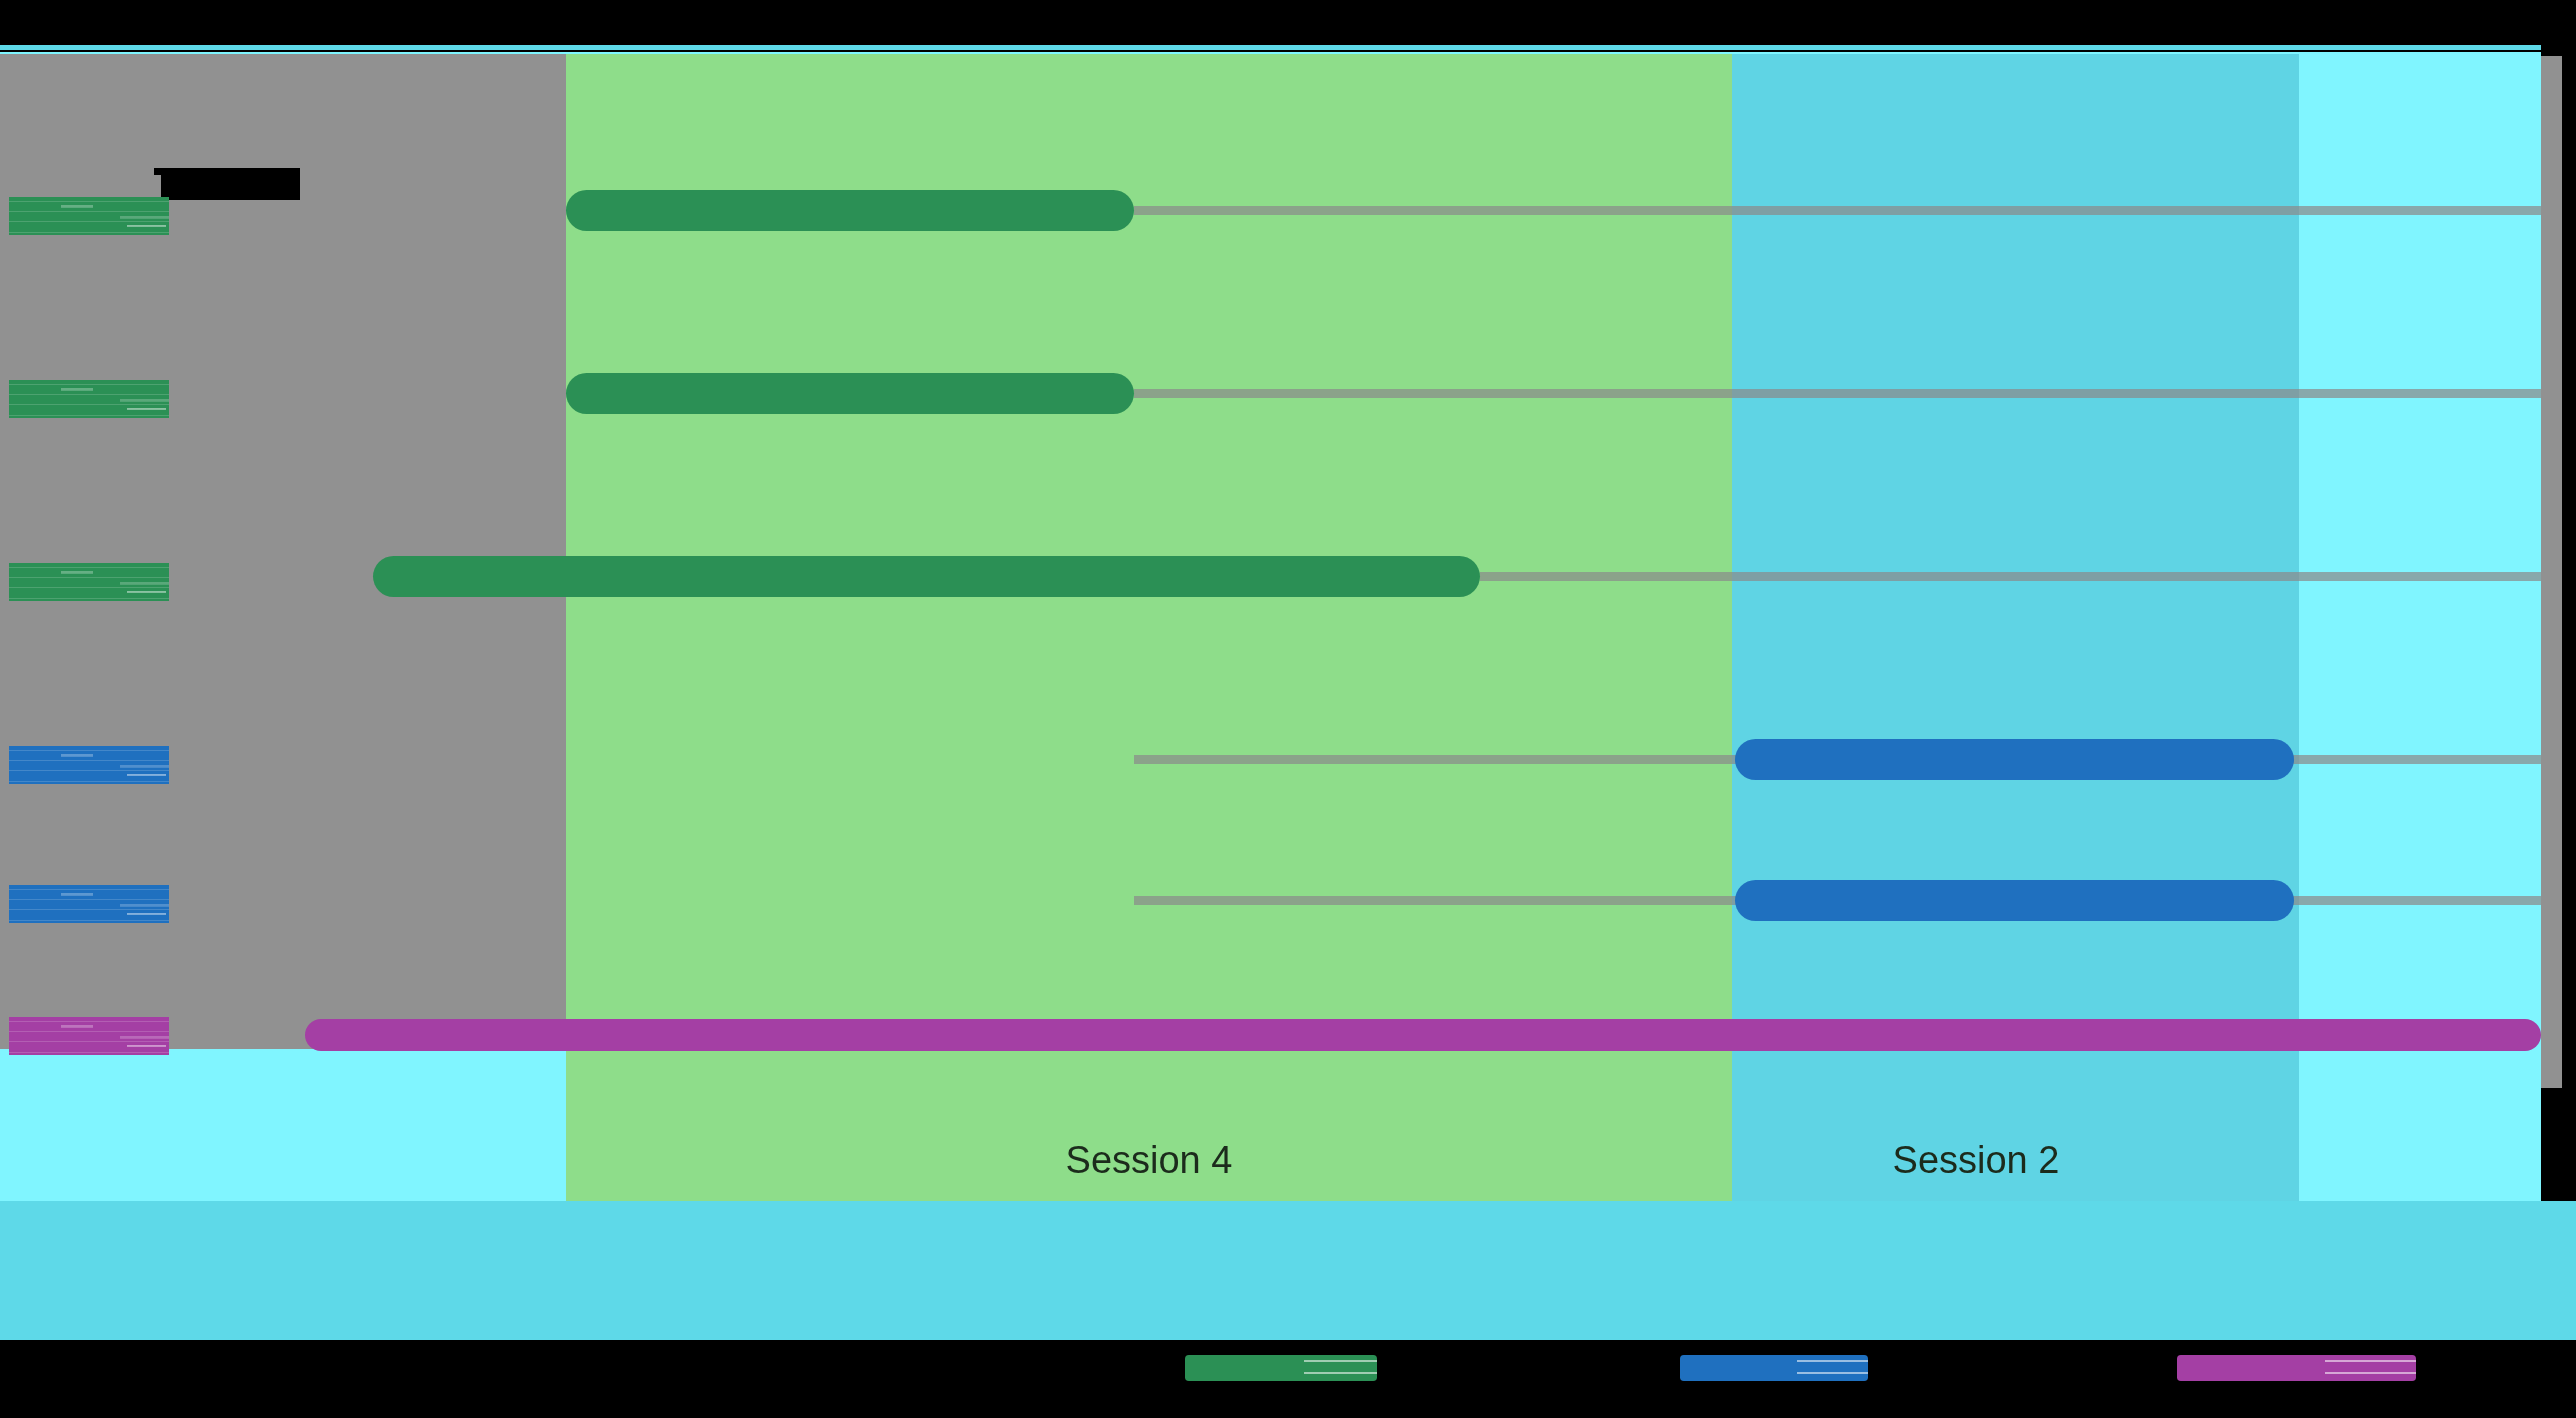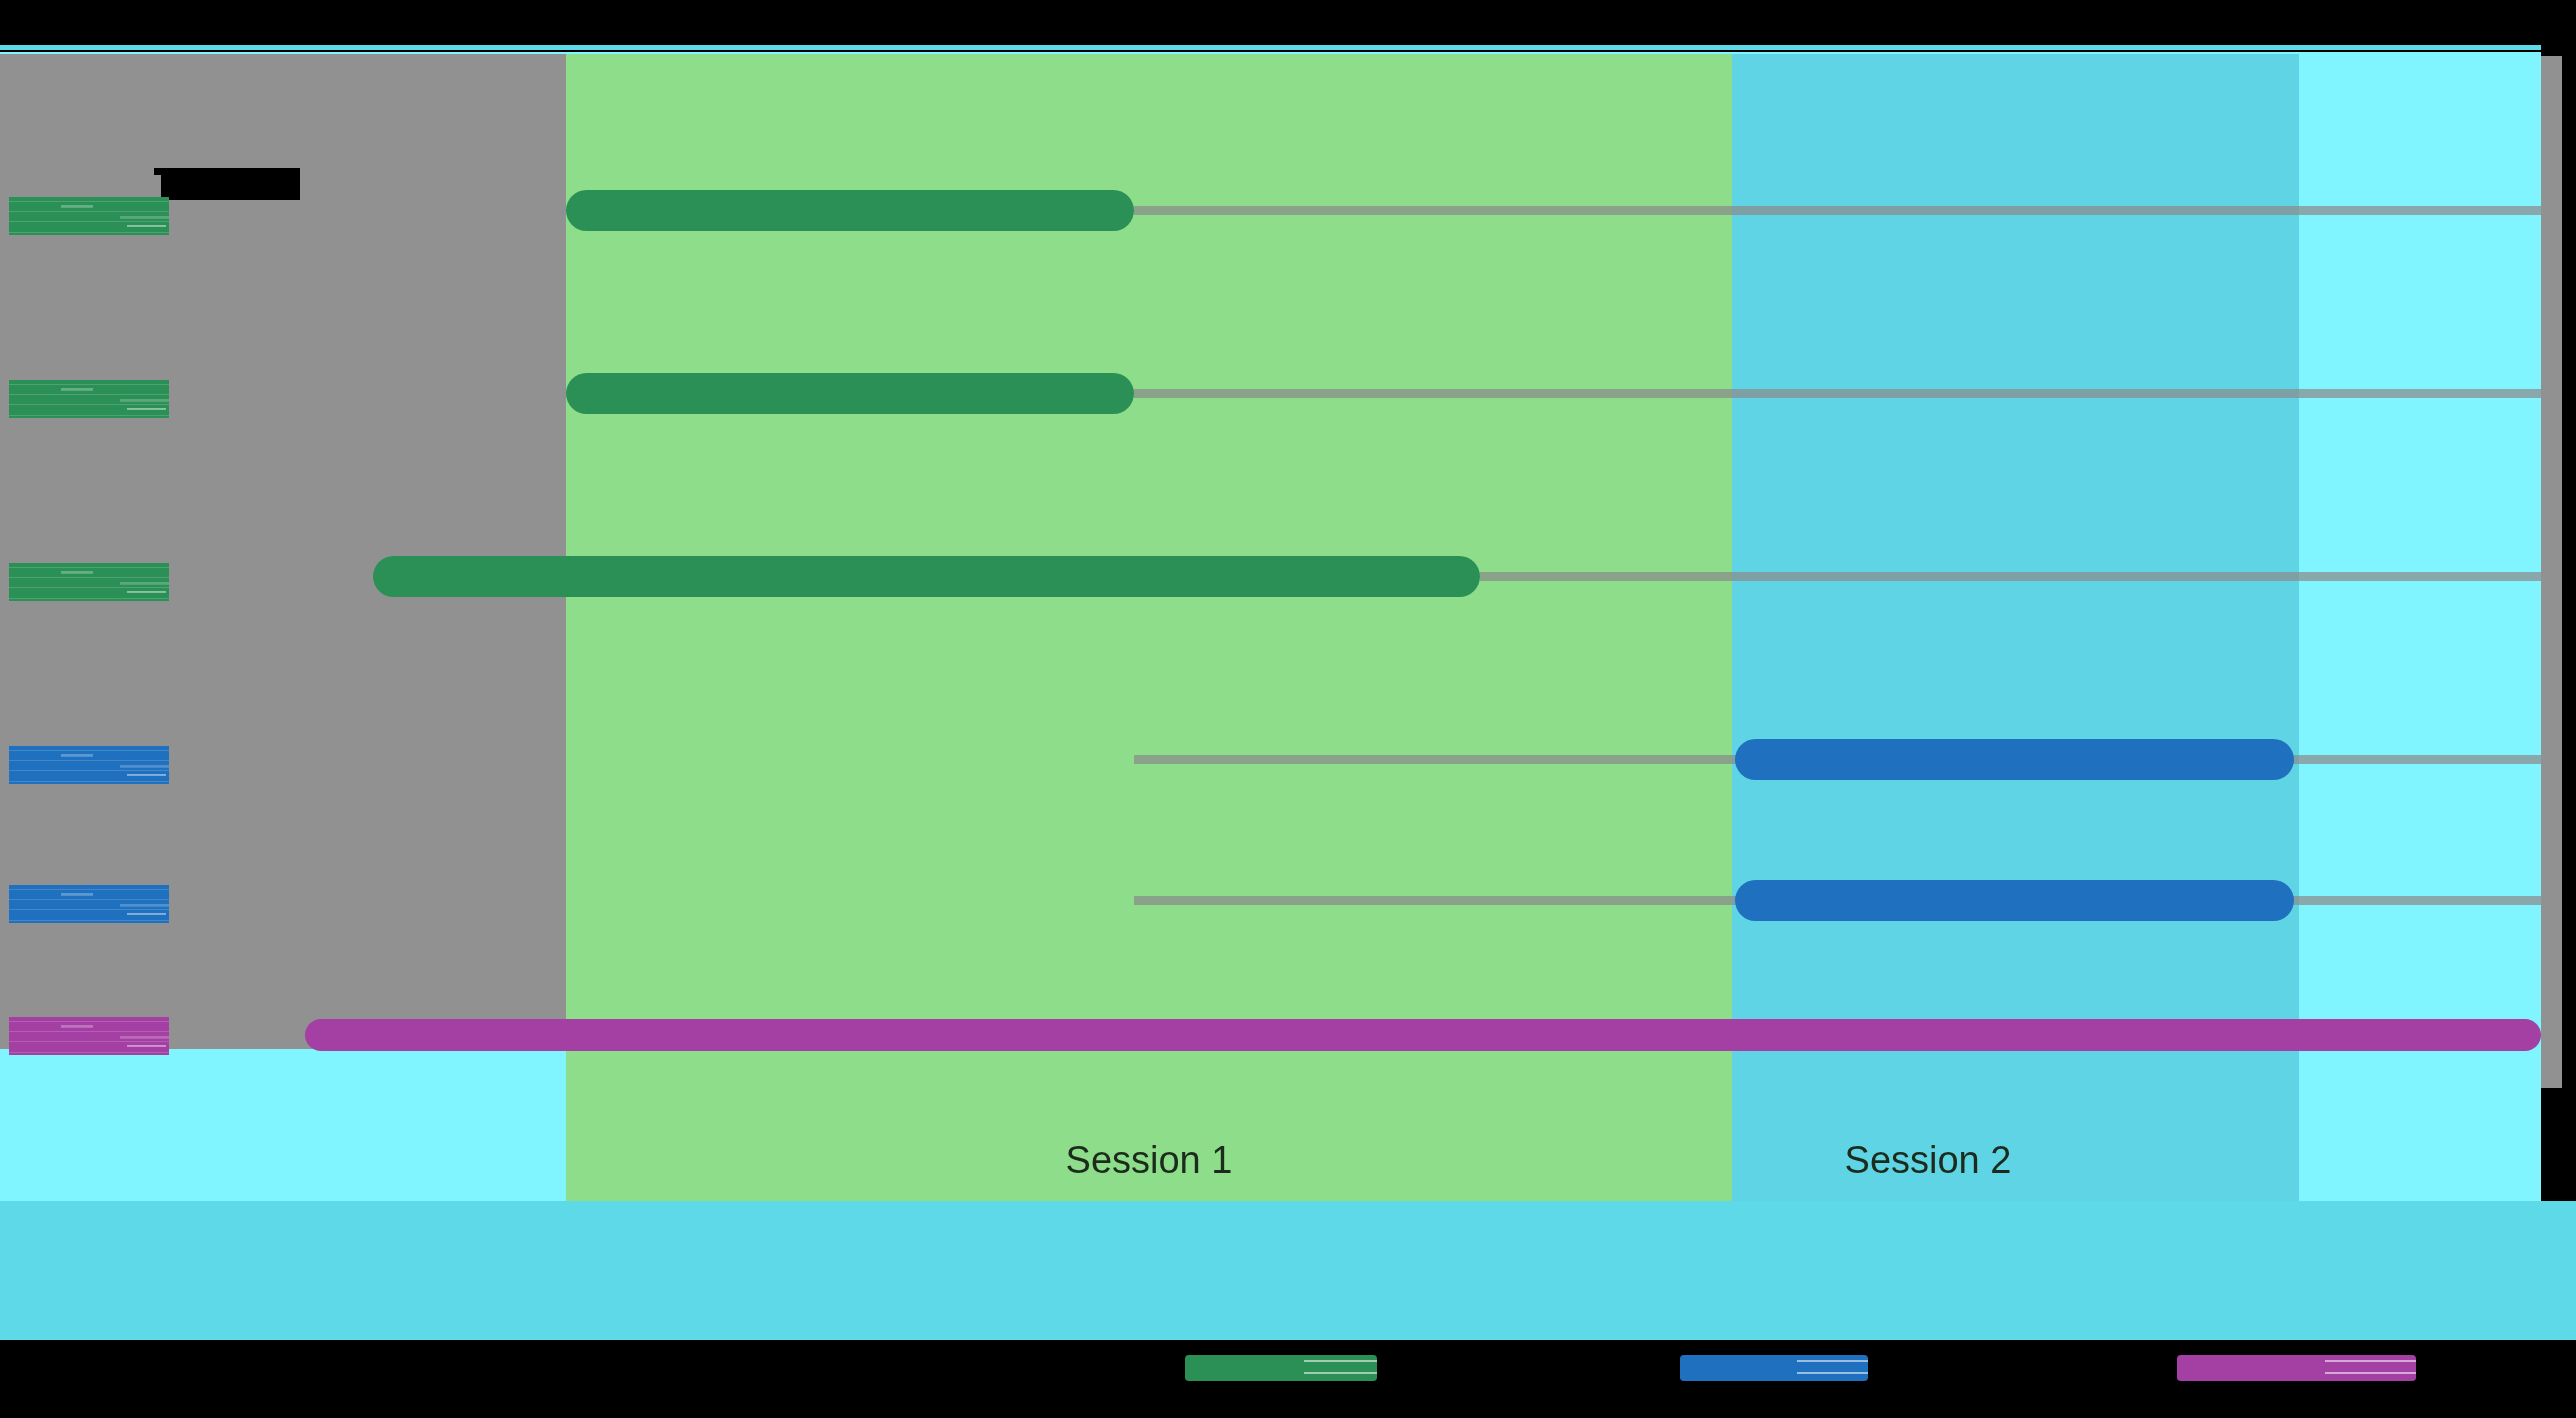--- a/index.html
+++ b/index.html
@@ -29,21 +29,21 @@
   #label-foot{position:absolute;left:0;top:995px;width:566px;height:152px;background:#80F5FF;}
 
   
   #right-gutter{position:absolute;left:2541px;top:54px;width:35px;height:1147px;background:#000;}
   #right-strip{position:absolute;left:2541px;top:56px;width:20.6px;height:1032px;background:#919191;}
 
   
   .session-label{position:absolute;top:1085px;font-size:38px;color:#1c2b1c;
                  text-align:center;}
   #sess1-label{left:566px;width:1166px;}
-  #sess2-label{left:1684px;width:488px;}
+  #sess2-label{left:1732px;width:488px;}
   .baseline{position:absolute;height:9.4px;background:#8b8b8b;}
   .baseline.dim{opacity:.72;}
 
   .bar{position:absolute;height:41px;border-radius:20.6px;}
   .bar.g{background:#2b9055;}
   .bar.b{background:#1f70bf;}
   .bar.m{background:#a43fa4;}
 
   
   .chip{position:absolute;left:9.4px;height:38px;}
@@ -134,21 +134,21 @@
           <span class="noise"></span>
           <span class="sr">dataset B2</span>
         </div>
         <div class="bar m" style="left: 305px; top: 965px; width: 2236px; height: 32px; border-radius: 16px;"></div>
         <div class="chip m" style="top: 963px; width: 160px;">
           <span class="noise"></span>
           <span class="sr">dataset C</span>
         </div>
       </div>
 
-    <div class="session-label" id="sess1-label">Session 1</div>
+    <div class="session-label" id="sess1-label">Session 4</div>
     <div class="session-label" id="sess2-label">Session 2</div>
   </div>
 
   <div id="right-gutter"></div>
   <div id="right-strip"></div>
 
   <div id="legend-band"></div>
   <div id="legend-row">
       <div class="legend-chip g" style="left: 1185px; width: 192px;">
         <span class="lines"></span>

